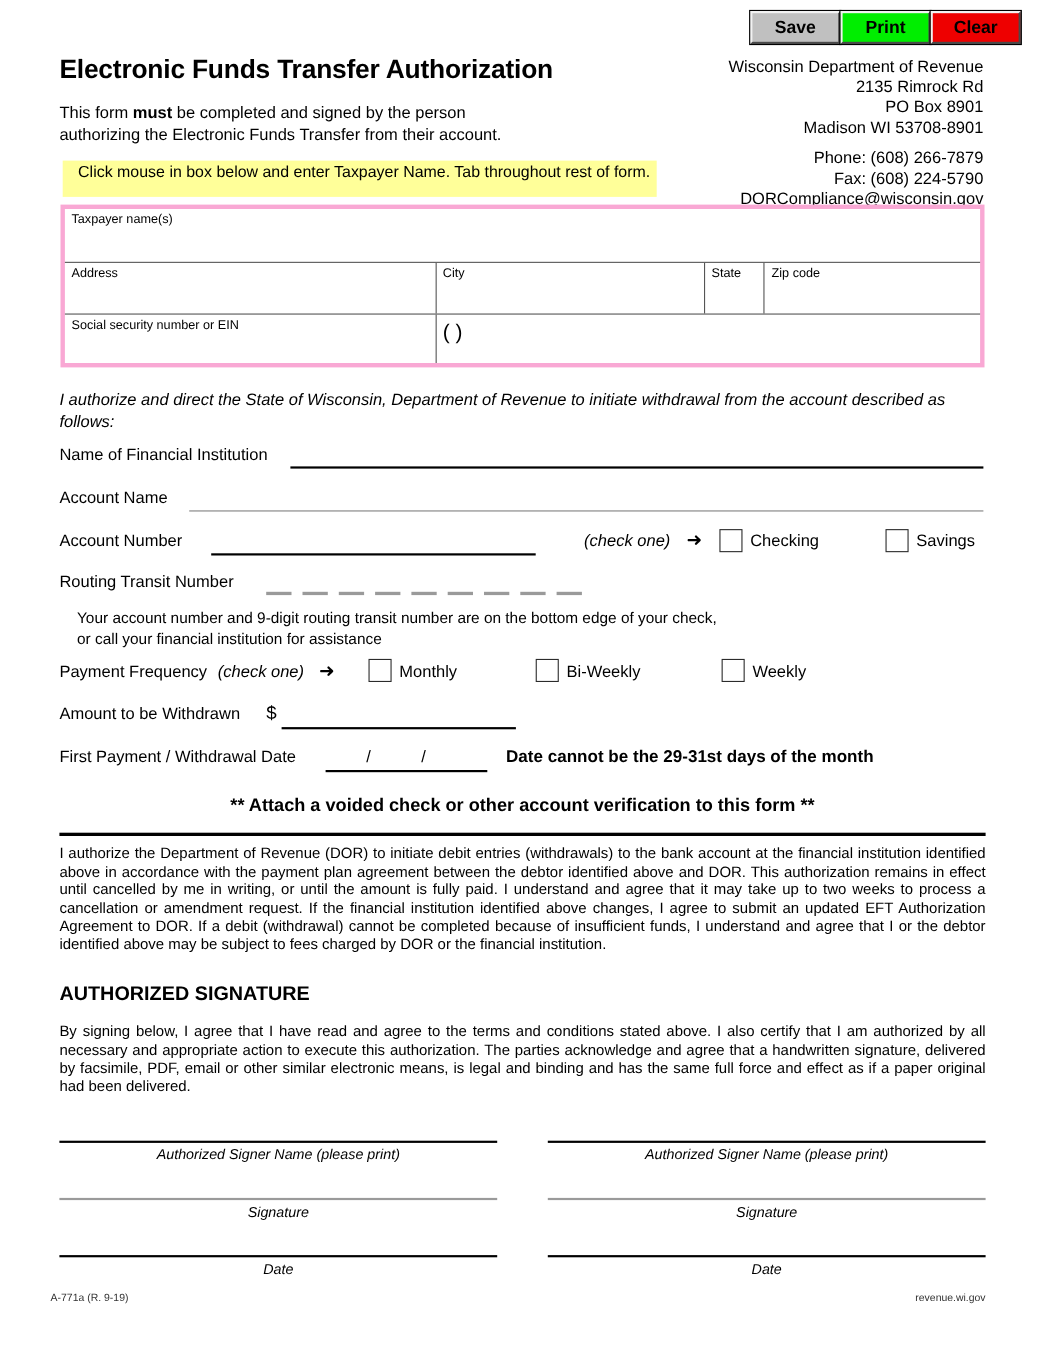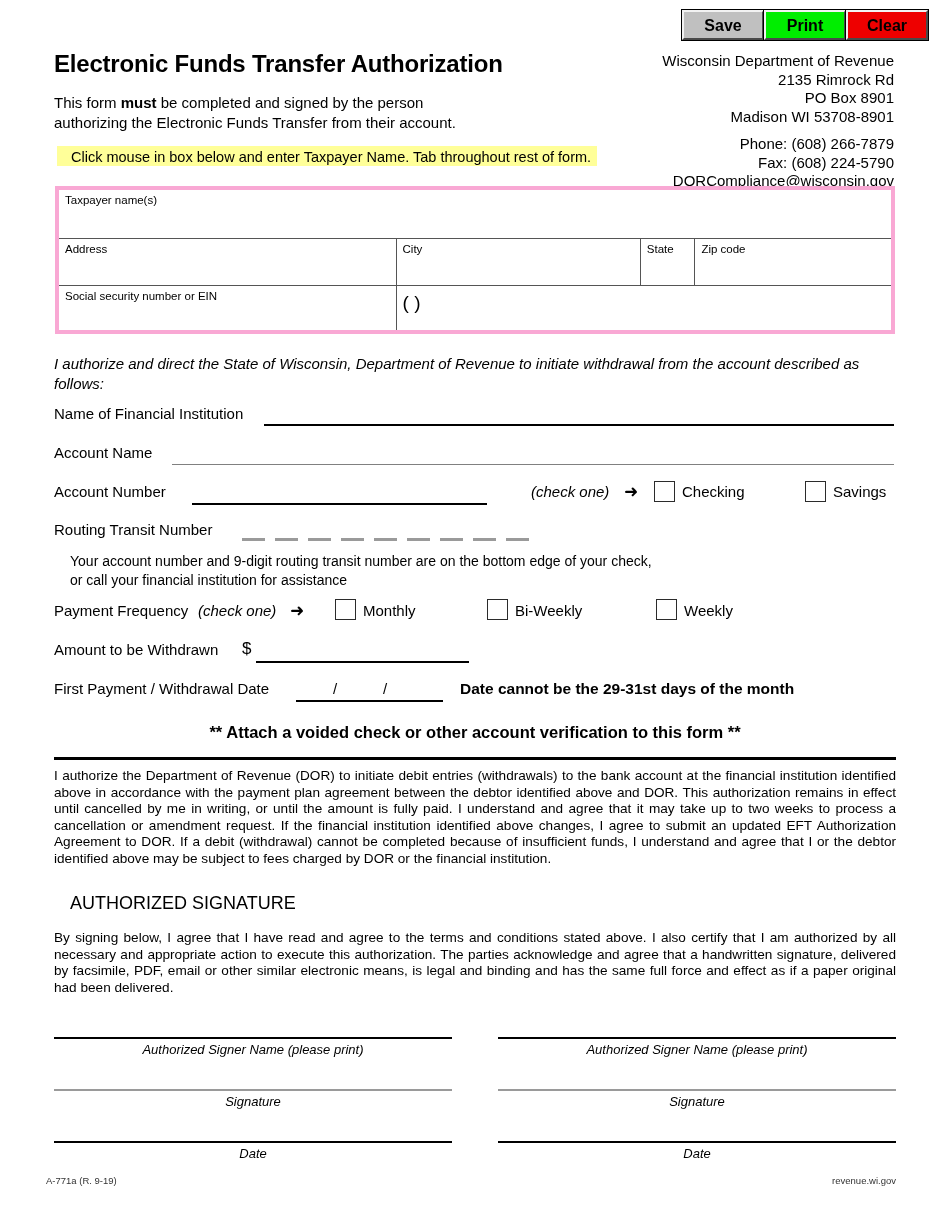--- a/index.html
+++ b/index.html
@@ -25,21 +25,21 @@
 
   
   .title{position:absolute;left:54px;top:50px;font-size:24px;font-weight:bold;letter-spacing:-0.2px;}
   .intro{position:absolute;left:54px;top:93px;font-size:15px;line-height:20px;}
   .intro b{font-weight:bold;}
 
   .agency{position:absolute;right:56px;top:52px;text-align:right;font-size:15px;line-height:18.5px;}
   .agency .gap{height:9px;}
 
   .hl{
-    position:absolute;left:57px;top:146px;width:540px;height:20px;
+    position:absolute;left:57px;top:146px;width:540px;height:33px;
     background:#ffff99;font-size:14.5px;line-height:22px;padding-left:14px;
     box-sizing:border-box;
   }
 
   
   .tbl{position:absolute;left:55px;top:186px;width:840px;border:4px solid #f9a8d4;box-sizing:border-box;}
   .trow{display:flex;border-bottom:1px solid #555;}
   .trow:last-child{border-bottom:none;}
   .cell{position:relative;box-sizing:border-box;border-right:1px solid #555;padding:4px 0 0 6px;}
   .cell:last-child{border-right:none;}
@@ -61,21 +61,21 @@
 
   .rtn-dash{position:absolute;width:23px;height:3px;background:#9a9a9a;}
 
   .slash{position:absolute;font-size:15px;}
 
   .attach{position:absolute;left:0;top:723px;width:950px;text-align:center;font-size:16.5px;font-weight:bold;}
   .rule{position:absolute;left:54px;width:842px;border-top:3px solid #000;}
 
   .para{position:absolute;left:54px;width:842px;font-size:13.6px;line-height:16.6px;text-align:justify;}
 
-  .sighead{position:absolute;left:54px;top:893px;font-size:18px;font-weight:normal;margin-left:16px;}
+  .sighead{position:absolute;left:54px;top:893px;font-size:18px;font-weight:bold;}
 
   .sigline{position:absolute;border-top:2px solid #000;}
   .sigline.gray{border-top:2px solid #9a9a9a;}
   .sigcap{position:absolute;font-size:13px;font-style:italic;text-align:center;}
 
   .foot{position:absolute;top:1175px;font-size:9.5px;color:#333;}
 </style>
 </head>
 <body>
 

